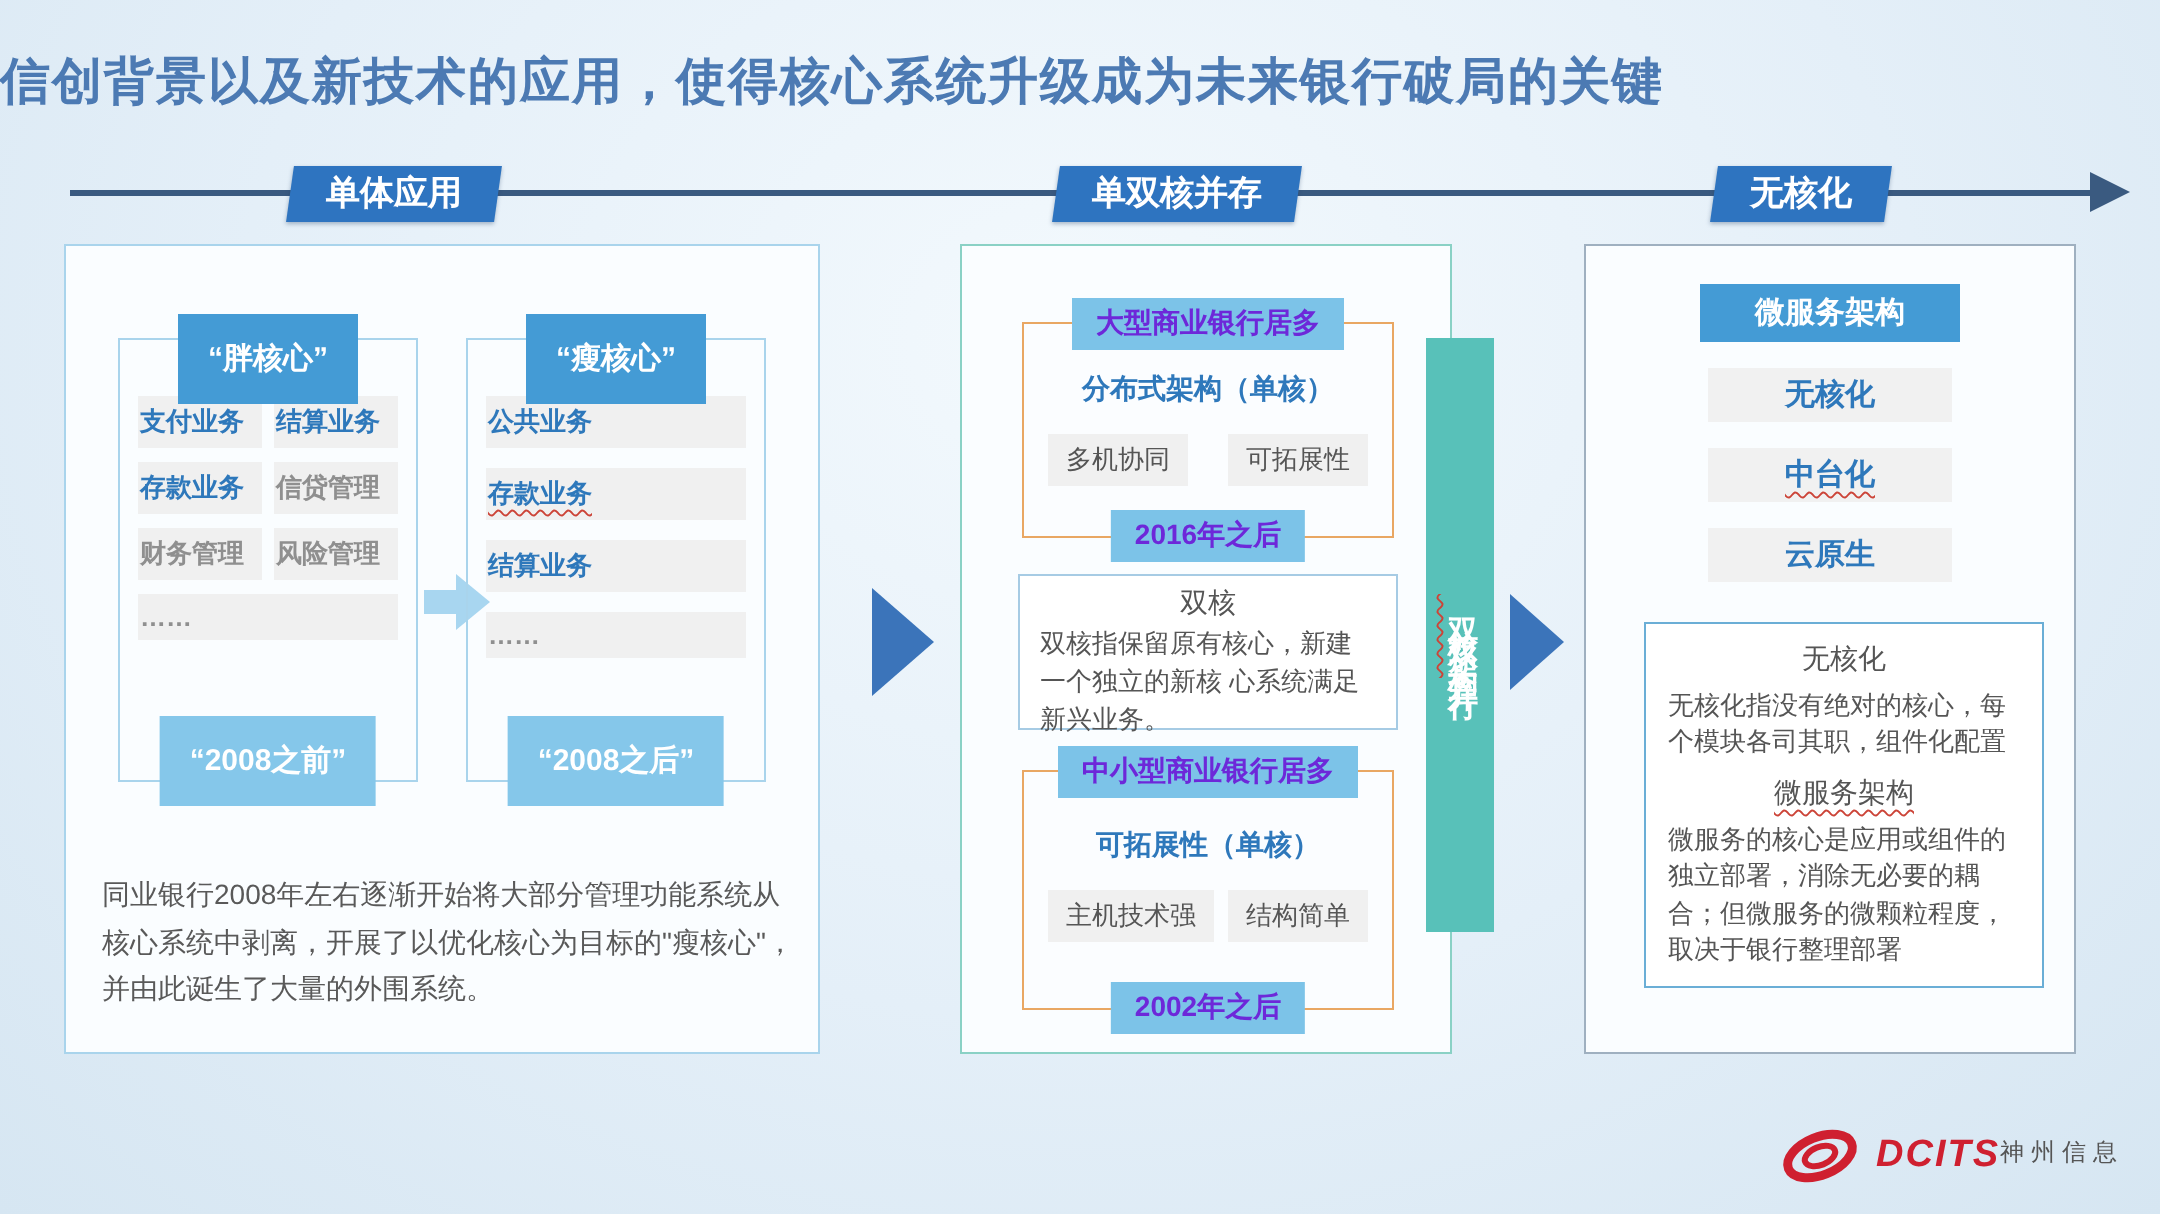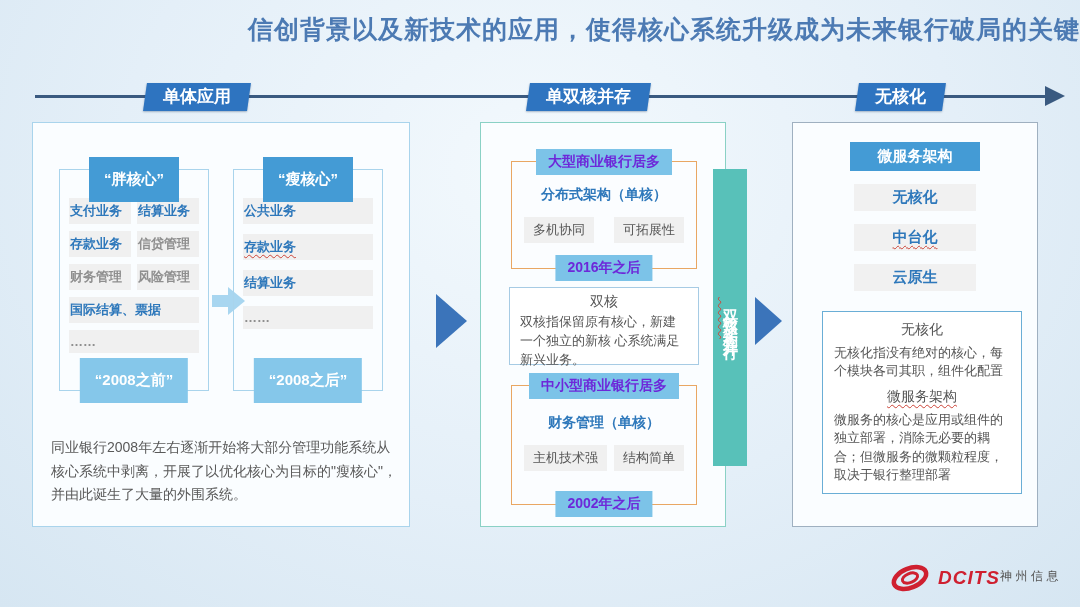--- a/index.html
+++ b/index.html
@@ -7,22 +7,22 @@
   body {
     font-family:"Liberation Sans","DejaVu Sans",sans-serif;
     overflow:hidden;
   }
   .slide {
     position:relative; width:1080px; height:607px;
     background:radial-gradient(ellipse at 50% 28%, #f3f9fd 0%, #e4eff8 55%, #d6e6f2 100%);
   }
   
   .title {
-    position:absolute; top:13px; left:0; width:100%;
-    text-align:right; font-size:25px; font-weight:bold; color:#4c7ab3;
+    position:absolute; top:24px; left:0; width:100%;
+    text-align:left; font-size:25px; font-weight:bold; color:#4c7ab3;
     letter-spacing:1px;
   }
   
   .tl-line { position:absolute; left:35px; top:95px; width:1012px; height:3px; background:#3a5a80; }
   .tl-head {
     position:absolute; left:1045px; top:86px; width:0; height:0;
     border-top:10px solid transparent; border-bottom:10px solid transparent;
     border-left:20px solid #3a5a80;
   }
   .stage {
@@ -155,21 +155,20 @@
 
       <div class="core-box">
         <div class="core-header">“胖核心”</div>
         <div class="grid2">
           <div class="chip c-blue">支付业务</div>
           <div class="chip c-blue">结算业务</div>
           <div class="chip c-blue">存款业务</div>
           <div class="chip c-gray">信贷管理</div>
           <div class="chip c-gray">财务管理</div>
           <div class="chip c-gray">风险管理</div>
-          <div class="chip c-blue span2">国际结算、票据</div>
           <div class="chip c-gray span2">……</div>
         </div>
         <div class="core-footer">“2008之前”</div>
       </div>
 
       <div class="mini-arrow">
         <div class="bar"></div>
         <div class="tip"></div>
       </div>
 
@@ -202,21 +201,21 @@
       <div class="arch-footer">2016年之后</div>
     </div>
 
     <div class="dual-box">
       <div class="dual-title">双核</div>
       <div class="dual-body">双核指保留原有核心，新建一个独立的新核 心系统满足新兴业务。</div>
     </div>
 
     <div class="arch-box arch-3">
       <div class="arch-header">中小型商业银行居多</div>
-      <div class="arch-sub">财务管理（单核）</div>
+      <div class="arch-sub">可拓展性（单核）</div>
       <div class="arch-chips">
         <div class="chip">主机技术强</div>
         <div class="chip">结构简单</div>
       </div>
       <div class="arch-footer">2002年之后</div>
     </div>
 
     <div class="teal-bar">
       <span>双核双架构并行</span>
     </div>

